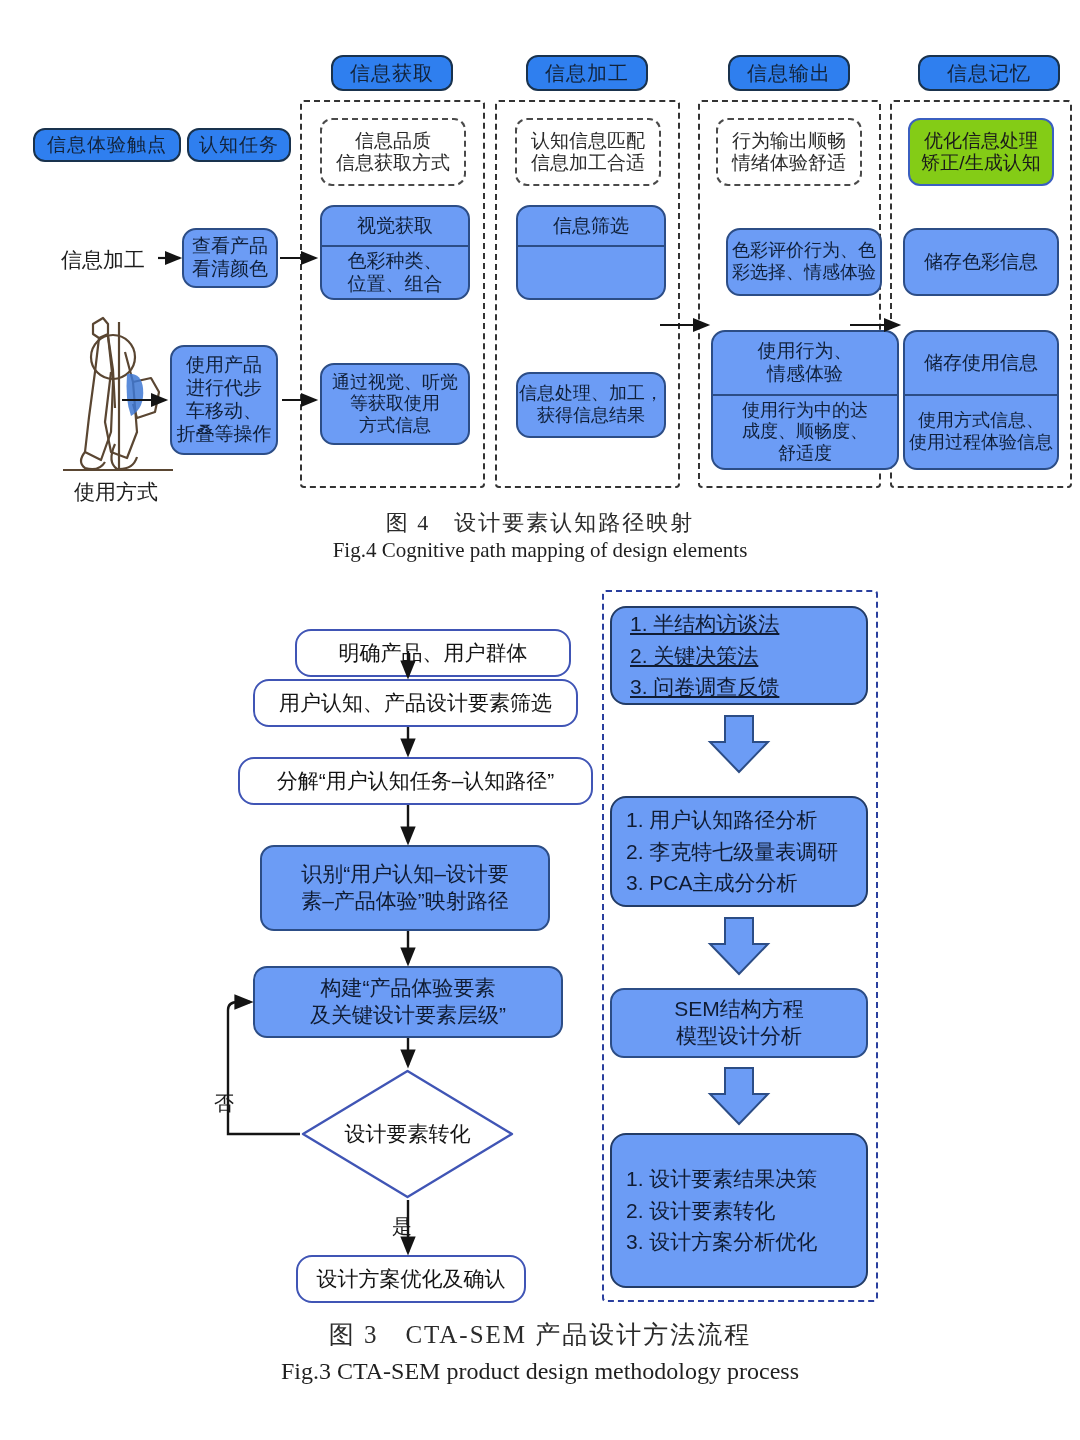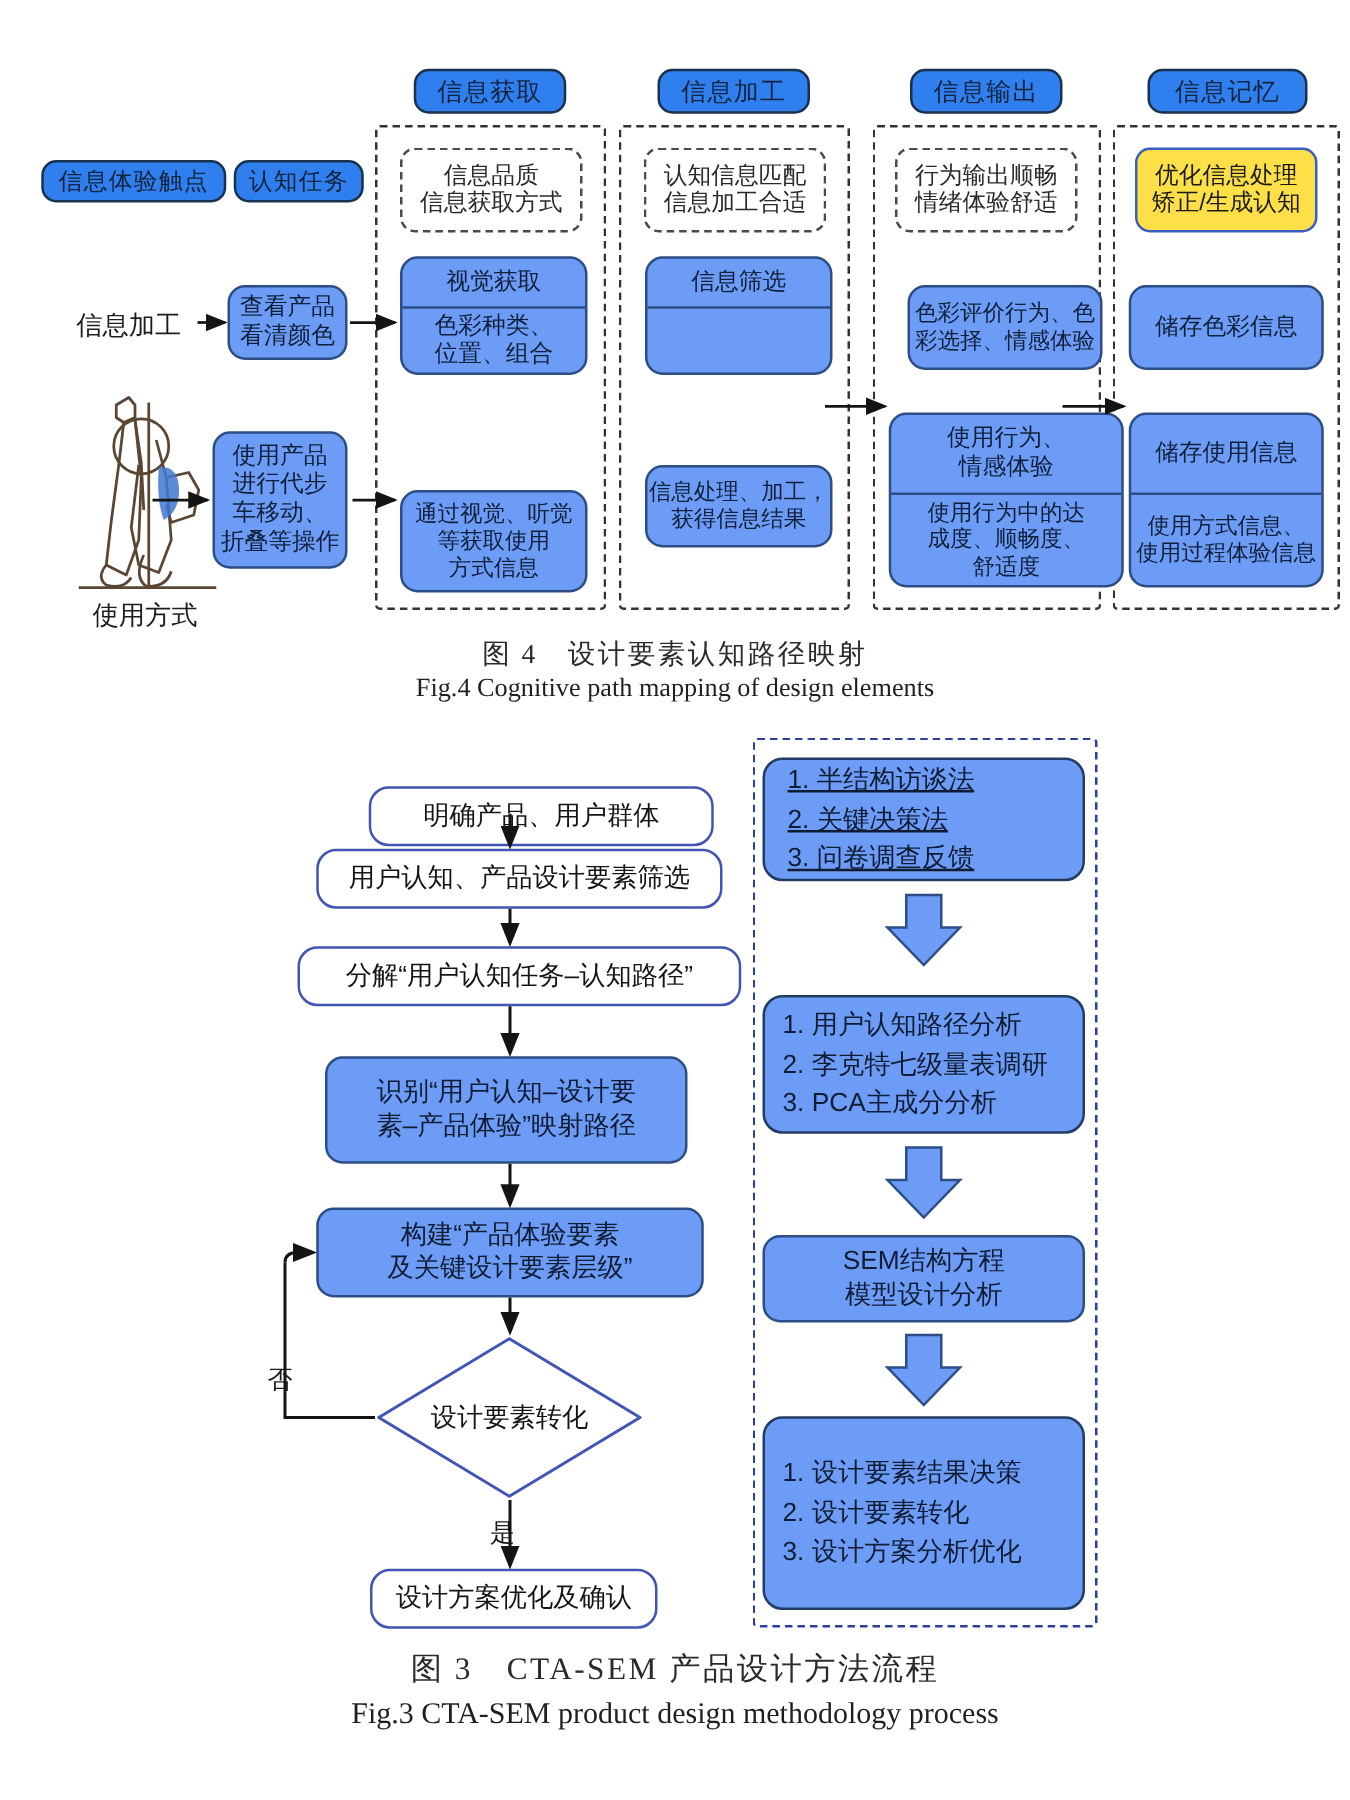--- a/index.html
+++ b/index.html
@@ -15,21 +15,21 @@
     background:#2f7fef;border:2px solid #19324d;border-radius:12px;
     color:#12233a;display:flex;align-items:center;justify-content:center;
     text-align:center;font-size:20px;letter-spacing:1px;font-weight:400;
   }
   .dashbox{
     background:#ffffff;border:2px dashed #4a4a4a;border-radius:12px;
     display:flex;align-items:center;justify-content:center;text-align:center;
     font-size:19px;line-height:1.18;color:#2a2a2a;
   }
   .whitebox{
-    background:#fde047;border:2px solid #3b5fc0;border-radius:12px;
+    background:#84cc16;border:2px solid #3b5fc0;border-radius:12px;
     display:flex;align-items:center;justify-content:center;text-align:center;
     font-size:19px;line-height:1.18;color:#1a1a1a;
   }
   .bluebox{
     background:#6c9cf5;border:2px solid #2c4d86;border-radius:14px;
     display:flex;align-items:center;justify-content:center;text-align:center;
     font-size:19px;line-height:1.2;color:#10203a;
   }
   .bluebox.split{flex-direction:column;justify-content:stretch;align-items:stretch;}
   .bluebox .sec-top{
@@ -83,21 +83,21 @@
 <body>
 
 <div class="abs colcontainer" style="left:300px;top:100px;width:185px;height:388px;"></div>
 <div class="abs colcontainer" style="left:495px;top:100px;width:185px;height:388px;"></div>
 <div class="abs colcontainer" style="left:698px;top:100px;width:183px;height:388px;"></div>
 <div class="abs colcontainer" style="left:890px;top:100px;width:182px;height:388px;"></div>
 
 <div class="abs pill" style="left:331px;top:55px;width:122px;height:36px;">信息获取</div>
 <div class="abs pill" style="left:526px;top:55px;width:122px;height:36px;">信息加工</div>
 <div class="abs pill" style="left:728px;top:55px;width:122px;height:36px;">信息输出</div>
-<div class="abs pill" style="left:918px;top:55px;width:128px;height:36px;">信息记忆</div>
+<div class="abs pill" style="left:918px;top:55px;width:142px;height:36px;">信息记忆</div>
 
 <div class="abs pill" style="left:33px;top:128px;width:148px;height:34px;font-size:19px;">信息体验触点</div>
 <div class="abs pill" style="left:187px;top:128px;width:104px;height:34px;font-size:19px;">认知任务</div>
 
 <div class="abs dashbox nl" style="left:320px;top:118px;width:146px;height:68px;">信息品质<br>信息获取方式</div>
 <div class="abs dashbox nl" style="left:515px;top:118px;width:146px;height:68px;">认知信息匹配<br>信息加工合适</div>
 <div class="abs dashbox nl" style="left:716px;top:118px;width:146px;height:68px;">行为输出顺畅<br>情绪体验舒适</div>
 <div class="abs whitebox nl" style="left:908px;top:118px;width:146px;height:68px;">优化信息处理<br>矫正/生成认知</div>
 
 <div class="abs usage-label" style="left:48px;top:246px;width:110px;height:26px;">信息加工</div>
@@ -120,21 +120,21 @@
     <path d="M60 132 Q52 150 62 157 Q78 158 82 145"></path>
     <path d="M78 70 L96 66 L104 80 L100 100 L82 106 L78 92"></path>
   </g>
   <path d="M72 62 Q86 60 88 76 Q90 96 76 104 Q70 88 72 62 Z" fill="#3e78d4" opacity="0.85"></path>
 </svg>
 
 <div class="abs bluebox split" style="left:320px;top:205px;width:150px;height:95px;">
   <div class="sec-top nl" style="height:30px;font-size:19px;">视觉获取</div>
   <div class="sec-bot nl">色彩种类、<br>位置、组合</div>
 </div>
-<div class="abs bluebox nl" style="left:320px;top:363px;width:150px;height:82px;font-size:18px;margin-top:29px;">通过视觉、听觉<br>等获取使用<br>方式信息</div>
+<div class="abs bluebox nl" style="left:320px;top:363px;width:150px;height:82px;font-size:18px;">通过视觉、听觉<br>等获取使用<br>方式信息</div>
 
 <div class="abs bluebox split" style="left:516px;top:205px;width:150px;height:95px;">
   <div class="sec-top nl" style="height:30px;font-size:19px;">信息筛选</div>
 </div>
 <div class="abs bluebox nl" style="left:516px;top:372px;width:150px;height:66px;font-size:18px;">信息处理、加工，<br>获得信息结果</div>
 
 <div class="abs bluebox nl" style="left:726px;top:228px;width:156px;height:68px;font-size:18px;">色彩评价行为、色<br>彩选择、情感体验</div>
 <div class="abs bluebox split" style="left:711px;top:330px;width:188px;height:140px;">
   <div class="sec-top nl" style="height:54px;font-size:19px;">使用行为、<br>情感体验</div>
   <div class="sec-bot nl" style="font-size:18px;">使用行为中的达<br>成度、顺畅度、<br>舒适度</div>

